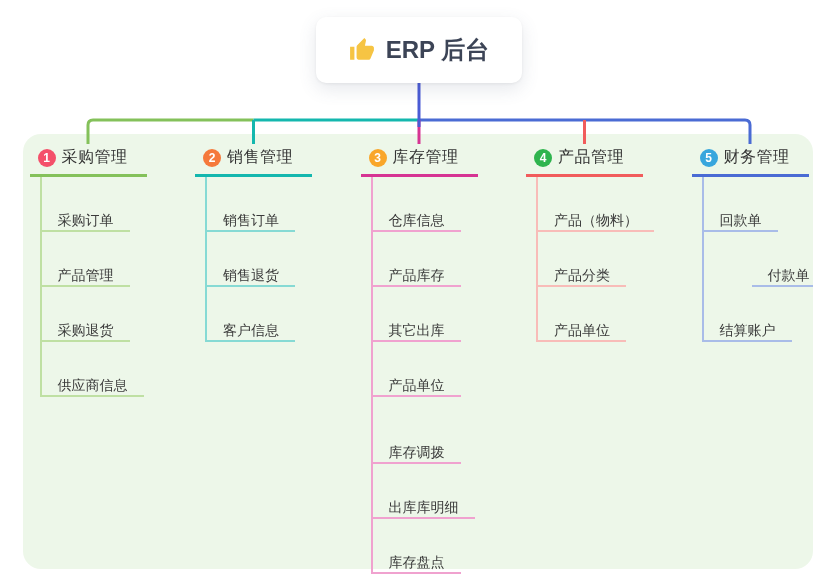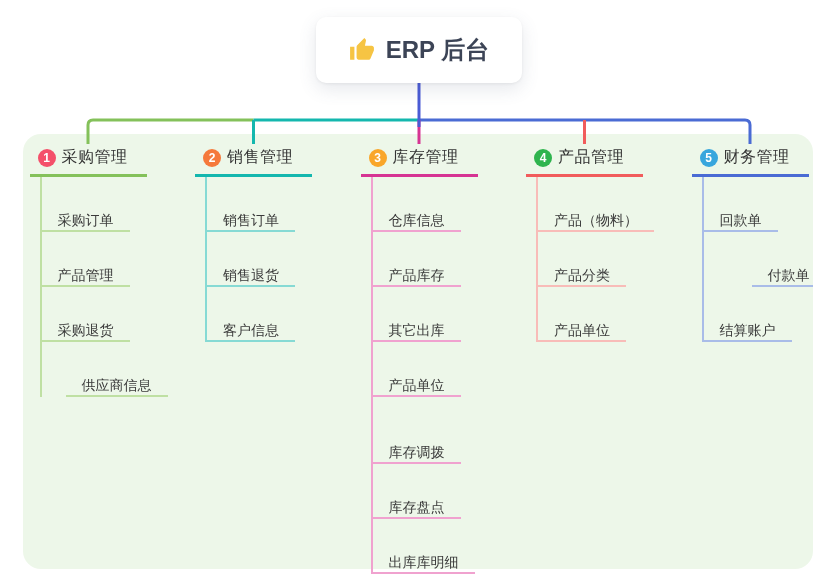--- a/index.html
+++ b/index.html
@@ -70,21 +70,21 @@
         <div class="children" style="border-color: rgb(191, 224, 163);">
           <div class="child" style="border-color: rgb(191, 224, 163);">
             <span>采购订单</span>
           </div>
           <div class="child" style="border-color: rgb(191, 224, 163);">
             <span>产品管理</span>
           </div>
           <div class="child" style="border-color: rgb(191, 224, 163);">
             <span>采购退货</span>
           </div>
-          <div class="child" style="border-color: rgb(191, 224, 163); margin-left: 24px;">
+          <div class="child" style="border-color: rgb(191, 224, 163);">
             <span>供应商信息</span>
           </div>
         </div>
       </div>
       <div class="branch" style="left: 195px; top: 141px; width: 117px;">
         <div class="branch-title" style="border-color: rgb(20, 183, 174);">
           <span class="badge" style="background: rgb(245, 121, 59);">2</span>
           <span class="branch-label">销售管理</span>
         </div>
         <div class="children" style="border-color: rgb(134, 218, 212);">
@@ -114,24 +114,24 @@
           <div class="child" style="border-color: rgb(240, 162, 207);">
             <span>其它出库</span>
           </div>
           <div class="child" style="border-color: rgb(240, 162, 207);">
             <span>产品单位</span>
           </div>
           <div class="child" style="border-color: rgb(240, 162, 207); margin-top: 12px;">
             <span>库存调拨</span>
           </div>
           <div class="child" style="border-color: rgb(240, 162, 207);">
-            <span>库存盘点</span>
+            <span>出库库明细</span>
           </div>
           <div class="child" style="border-color: rgb(240, 162, 207);">
-            <span>出库库明细</span>
+            <span>库存盘点</span>
           </div>
         </div>
       </div>
       <div class="branch" style="left: 526px; top: 141px; width: 117px;">
         <div class="branch-title" style="border-color: rgb(241, 92, 92);">
           <span class="badge" style="background: rgb(47, 180, 78);">4</span>
           <span class="branch-label">产品管理</span>
         </div>
         <div class="children" style="border-color: rgb(248, 188, 184);">
           <div class="child" style="border-color: rgb(248, 188, 184);">

